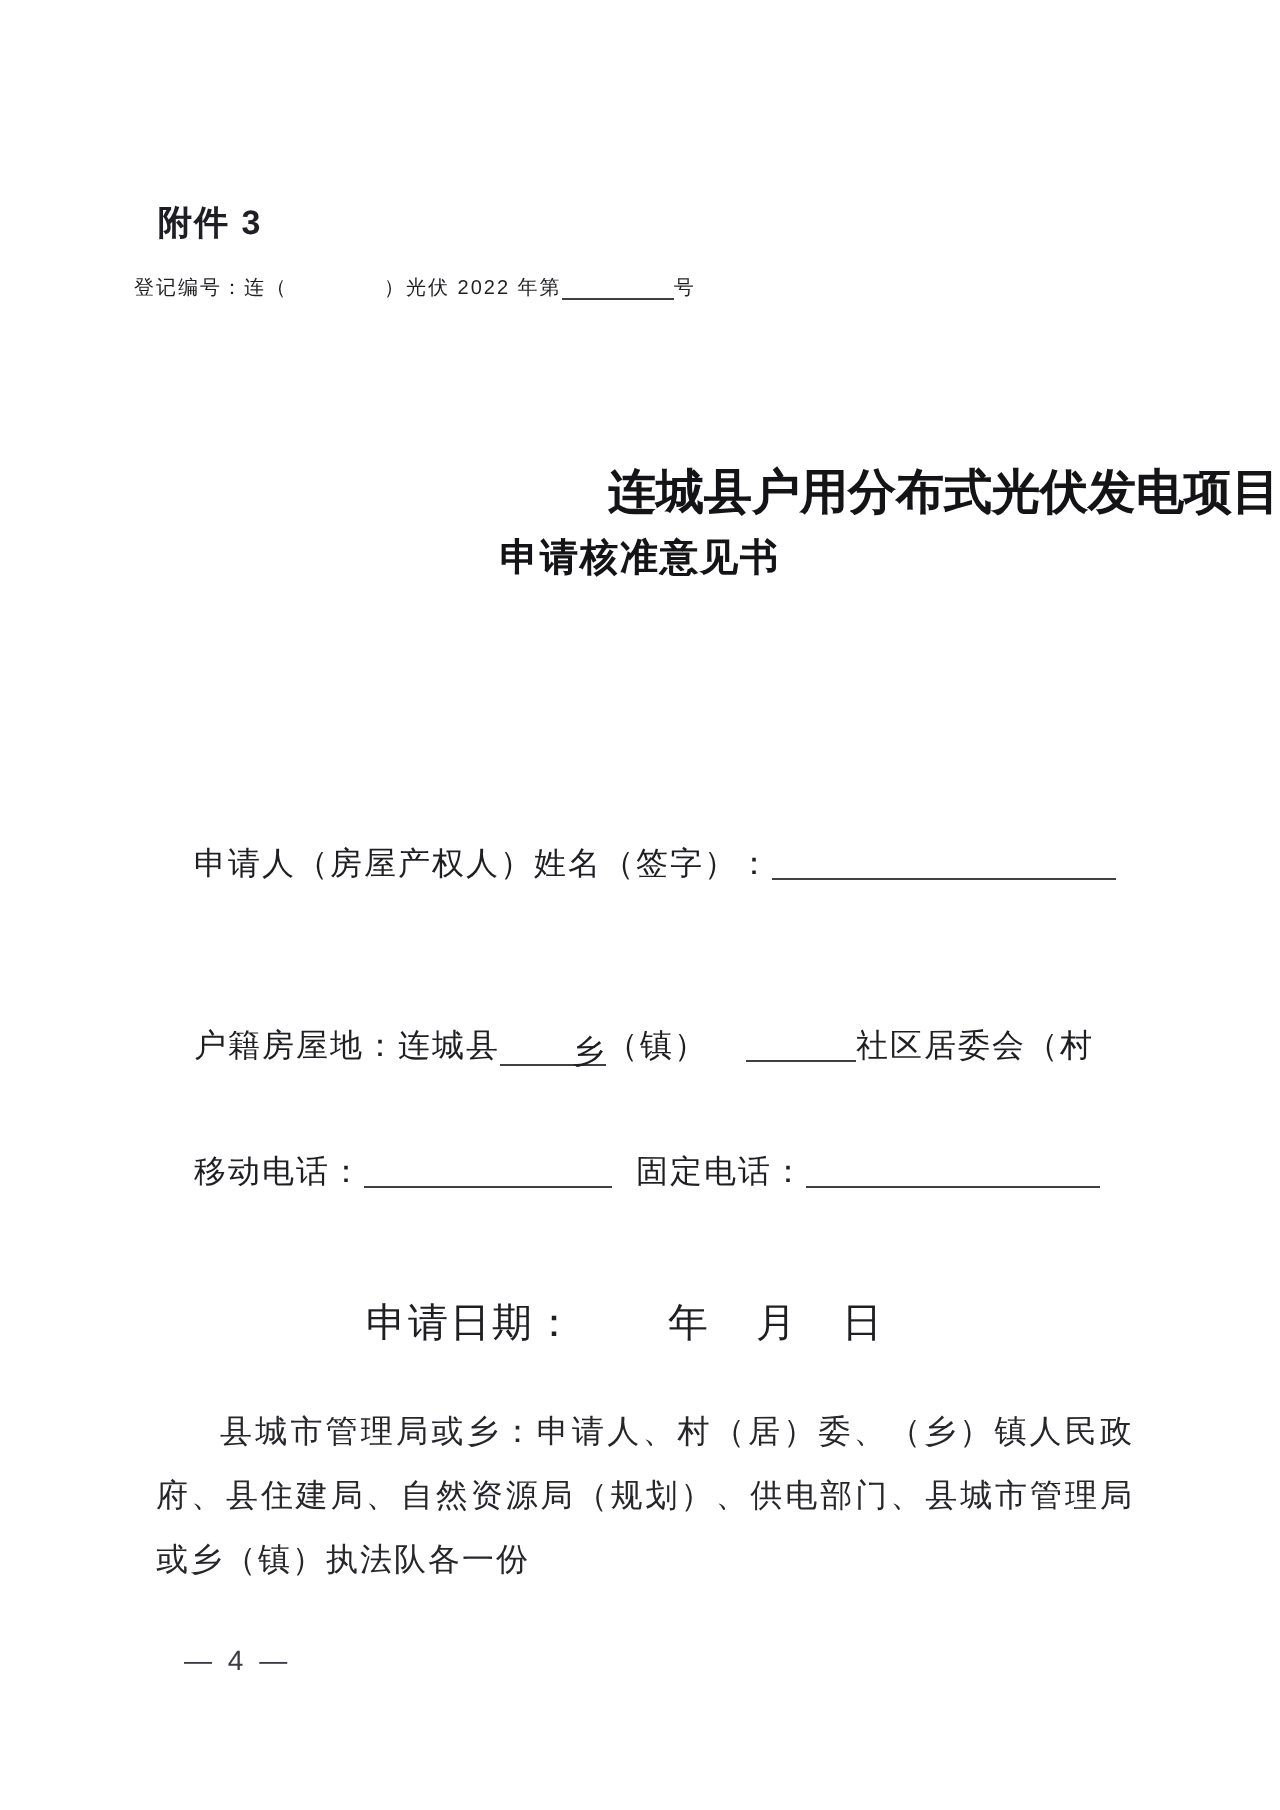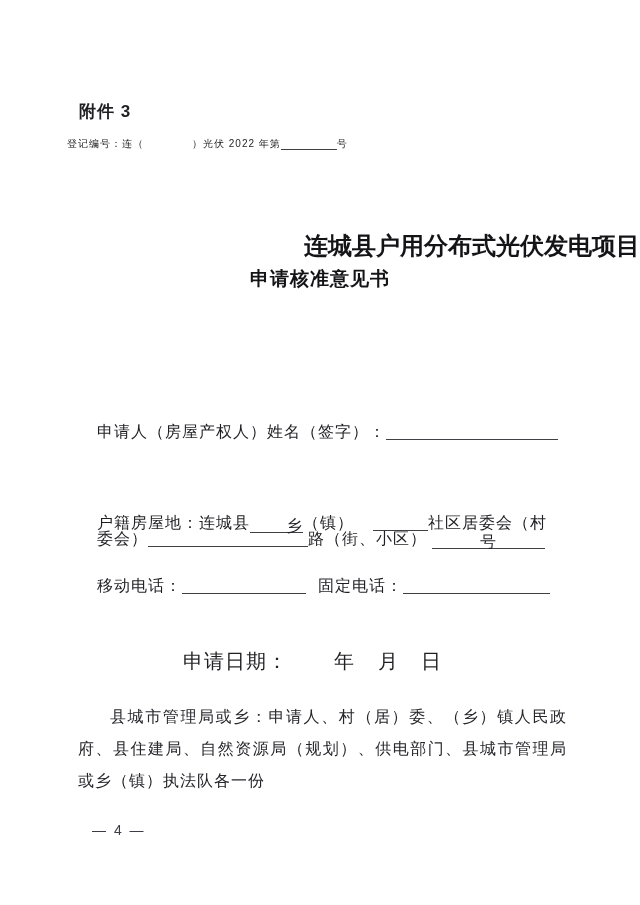--- a/index.html
+++ b/index.html
@@ -131,21 +131,20 @@
 
   <div class="title title1">连城县户用分布式光伏发电项目</div>
 
   <div class="title title2">申请核准意见书</div>
 
   <div class="row r1"><span>申请人（房屋产权人）姓名（签字）：</span><span class="blank w172"></span></div>
 
 
   <div class="row r3"><span>户籍房屋地：连城县</span><span class="blank w53 blank-right"><span class="on-line">乡</span></span><span>（镇）</span><span class="gap g19"></span><span class="blank w55"></span><span>社区居委会（村</span></div>
 
-  <div class="row r4"><span>委会）</span><span class="blank w160"></span><span>路（街、小区）</span><span class="gap g5"></span><span class="blank w113"><span class="on-line">号</span></span></div>
 
   <div class="row r5"><span>移动电话：</span><span class="blank w124"></span><span class="gap g12"></span><span>固定电话：</span><span class="blank w147"></span></div>
 
   <div class="date-row"><span>申请日期：</span><span class="gap g46"></span><span>年</span><span class="gap g23"></span><span>月</span><span class="gap g22"></span><span>日</span></div>
 
   <div class="note">县城市管理局或乡：申请人、村（居）委、（乡）镇人民政府、县住建局、自然资源局（规划）、供电部门、县城市管理局或乡（镇）执法队各一份</div>
 
   <div class="page-number">— 4 —</div>
 
 </div>

